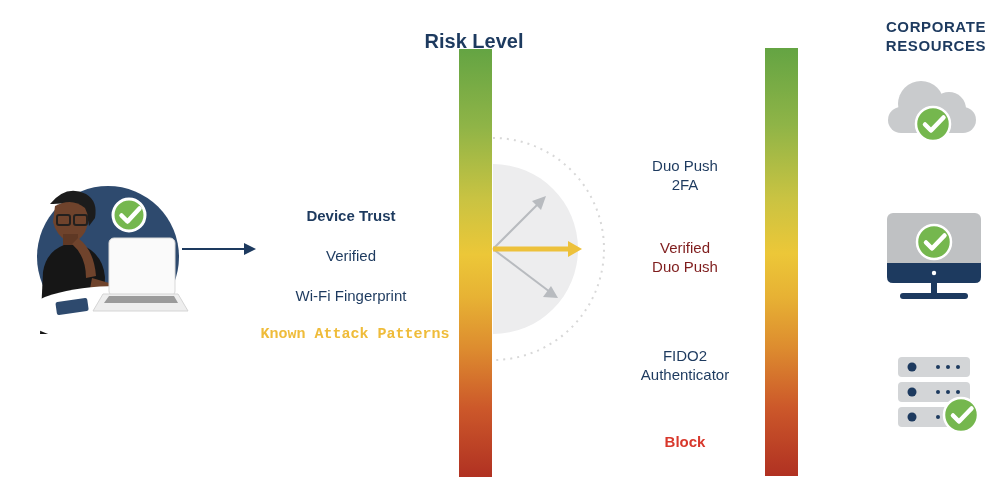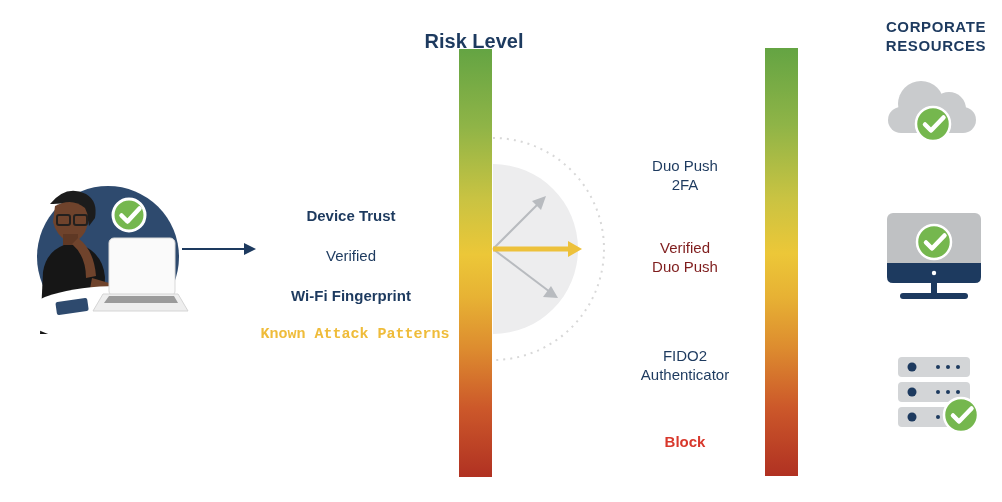--- a/index.html
+++ b/index.html
@@ -64,21 +64,21 @@
     </g>
   </svg>
 
   <svg class="abs" style="left:180px;top:240px;" width="78" height="18" viewBox="0 0 78 18">
     <line x1="2" y1="9" x2="64" y2="9" stroke="#1d3a5f" stroke-width="2"></line>
     <polygon points="64,3 76,9 64,15" fill="#1d3a5f"></polygon>
   </svg>
 
   <div class="abs centered signal-item" style="left:351px;top:207px;font-weight:bold;">Device Trust</div>
   <div class="abs centered signal-item" style="left:351px;top:247px;">Verified</div>
-  <div class="abs centered signal-item" style="left:351px;top:287px;font-weight:bold;">Wi-Fi Fingerprint</div>
+  <div class="abs centered signal-item" style="left:351px;top:287px;">Wi-Fi Fingerprint</div>
   <div class="abs centered signal-item warn" style="left:355px;top:326px;">Known Attack Patterns</div>
 
   <div class="abs centered col-title" style="left:474px;top:29px;">Risk Level</div>
 
   <svg class="abs" style="left:490px;top:130px;" width="135" height="242" viewBox="0 0 135 242">
     <path d="M3,34 A85,85 0 0 1 3,204 Z" fill="#ededee"></path>
     <path d="M3,8 A111,111 0 0 1 3,230" fill="none" stroke="#d8d8d8" stroke-width="2" stroke-dasharray="2,5"></path>
     <g>
       <line x1="3" y1="119" x2="49" y2="73" stroke="#b8bbbf" stroke-width="2"></line>
       <polygon points="56,66 51,80 42,71" fill="#b8bbbf"></polygon>

